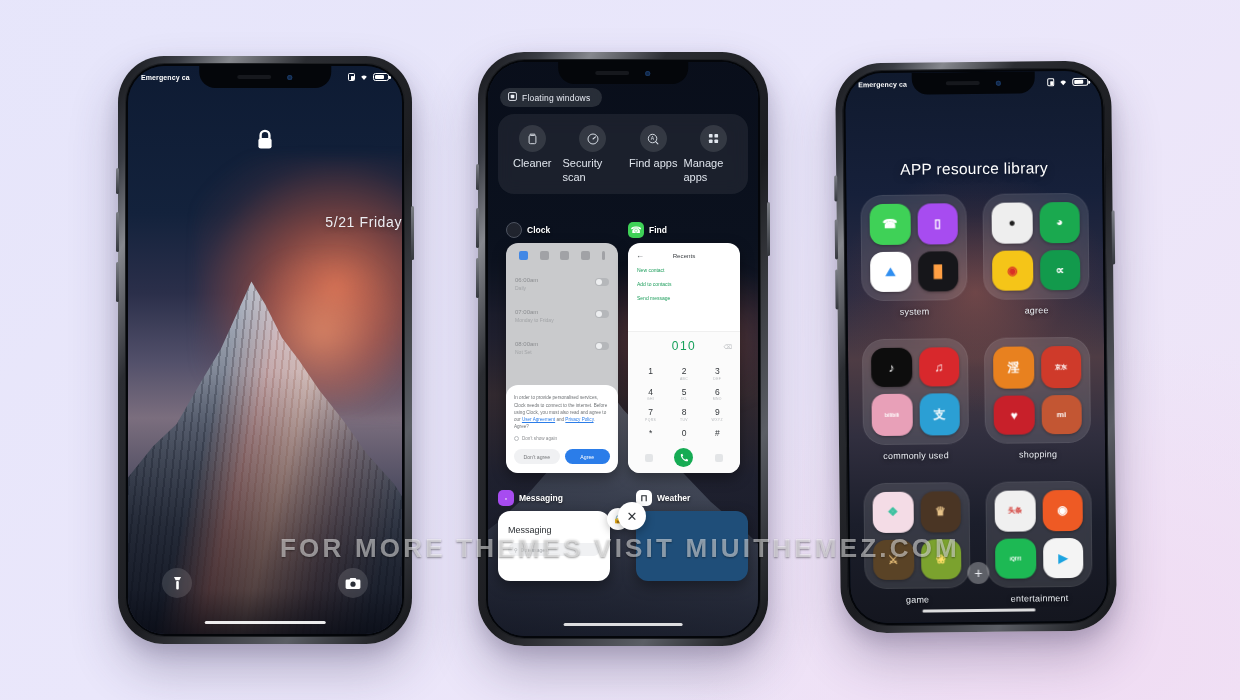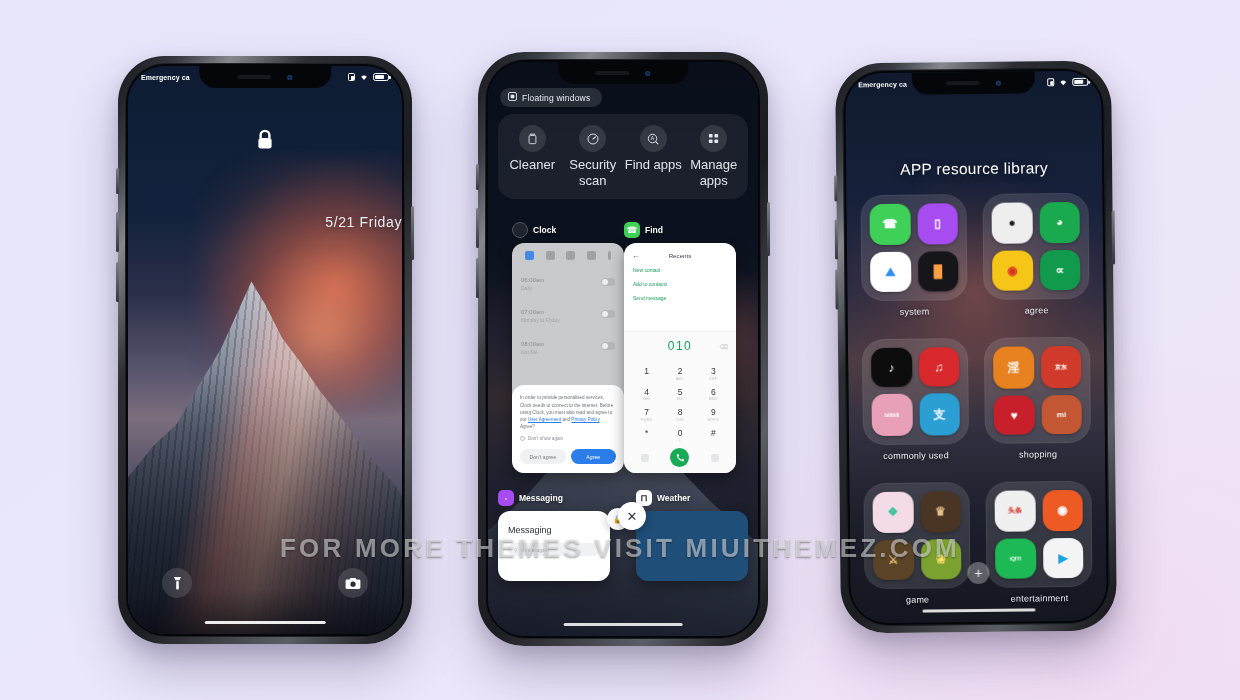--- a/index.html
+++ b/index.html
@@ -190,21 +190,21 @@
     border-radius: 16px; padding: 11px 4px 9px;
     display: flex; justify-content: space-around;
     backdrop-filter: blur(8px);
   }
   .qp-item { width: 25%; display: flex; flex-direction: column; align-items: center; gap: 5px; }
   .qp-circ {
     width: 27px; height: 27px; border-radius: 50%;
     background: rgba(255,255,255,0.11);
     display: flex; align-items: center; justify-content: center;
   }
-  .qp-label { color: #dfe4ec; font-size: 13px; text-align: center; line-height: 1.25; }
+  .qp-label { color: #dfe4ec; font-size: 11px; line-height: 1.25; }
 
   .card-row { position: absolute; left: 0; right: 0; z-index: 18; }
   .card-row.r1 { top: 160px; }
   .app-tag { display: flex; align-items: center; gap: 5px; margin-bottom: 5px; }
   .app-tag .tag-ic { width: 16px; height: 16px; border-radius: 5px; flex: 0 0 auto; }
   .app-tag .tag-name { color: #fff; font-size: 8.5px; font-weight: bold; text-shadow: 0 1px 3px rgba(0,0,0,.6); }
   .task-card {
     border-radius: 12px; overflow: hidden; background: #fff;
     box-shadow: 0 5px 14px rgba(0,0,0,0.38);
   }
@@ -463,21 +463,21 @@
                 <rect x="7" y="1" width="4" height="4" rx="1" fill="#e2e7ef"></rect>
                 <rect x="1" y="7" width="4" height="4" rx="1" fill="#e2e7ef"></rect>
                 <rect x="7" y="7" width="4" height="4" rx="1" fill="#e2e7ef"></rect>
               </svg>
           </div>
           <div class="qp-label">Manage apps</div>
         </div>
       </div>
 
       <div class="card-row r1">
-        <div style="display:flex; justify-content:space-between; padding:0 24px;">
+        <div style="display:flex; justify-content:space-between; padding:0 18px;">
           <div>
             <div class="app-tag">
               <div class="tag-ic" style="background:#20242e;border:1.5px solid #4d5360;border-radius:50%"></div>
               <div class="tag-name">Clock</div>
             </div>
             <div class="task-card clock-card">
               <div class="cc-top">
                 <span class="cc-tab-ic active"></span>
                 <span class="cc-tab-ic"></span>
                 <span class="cc-tab-ic"></span>

